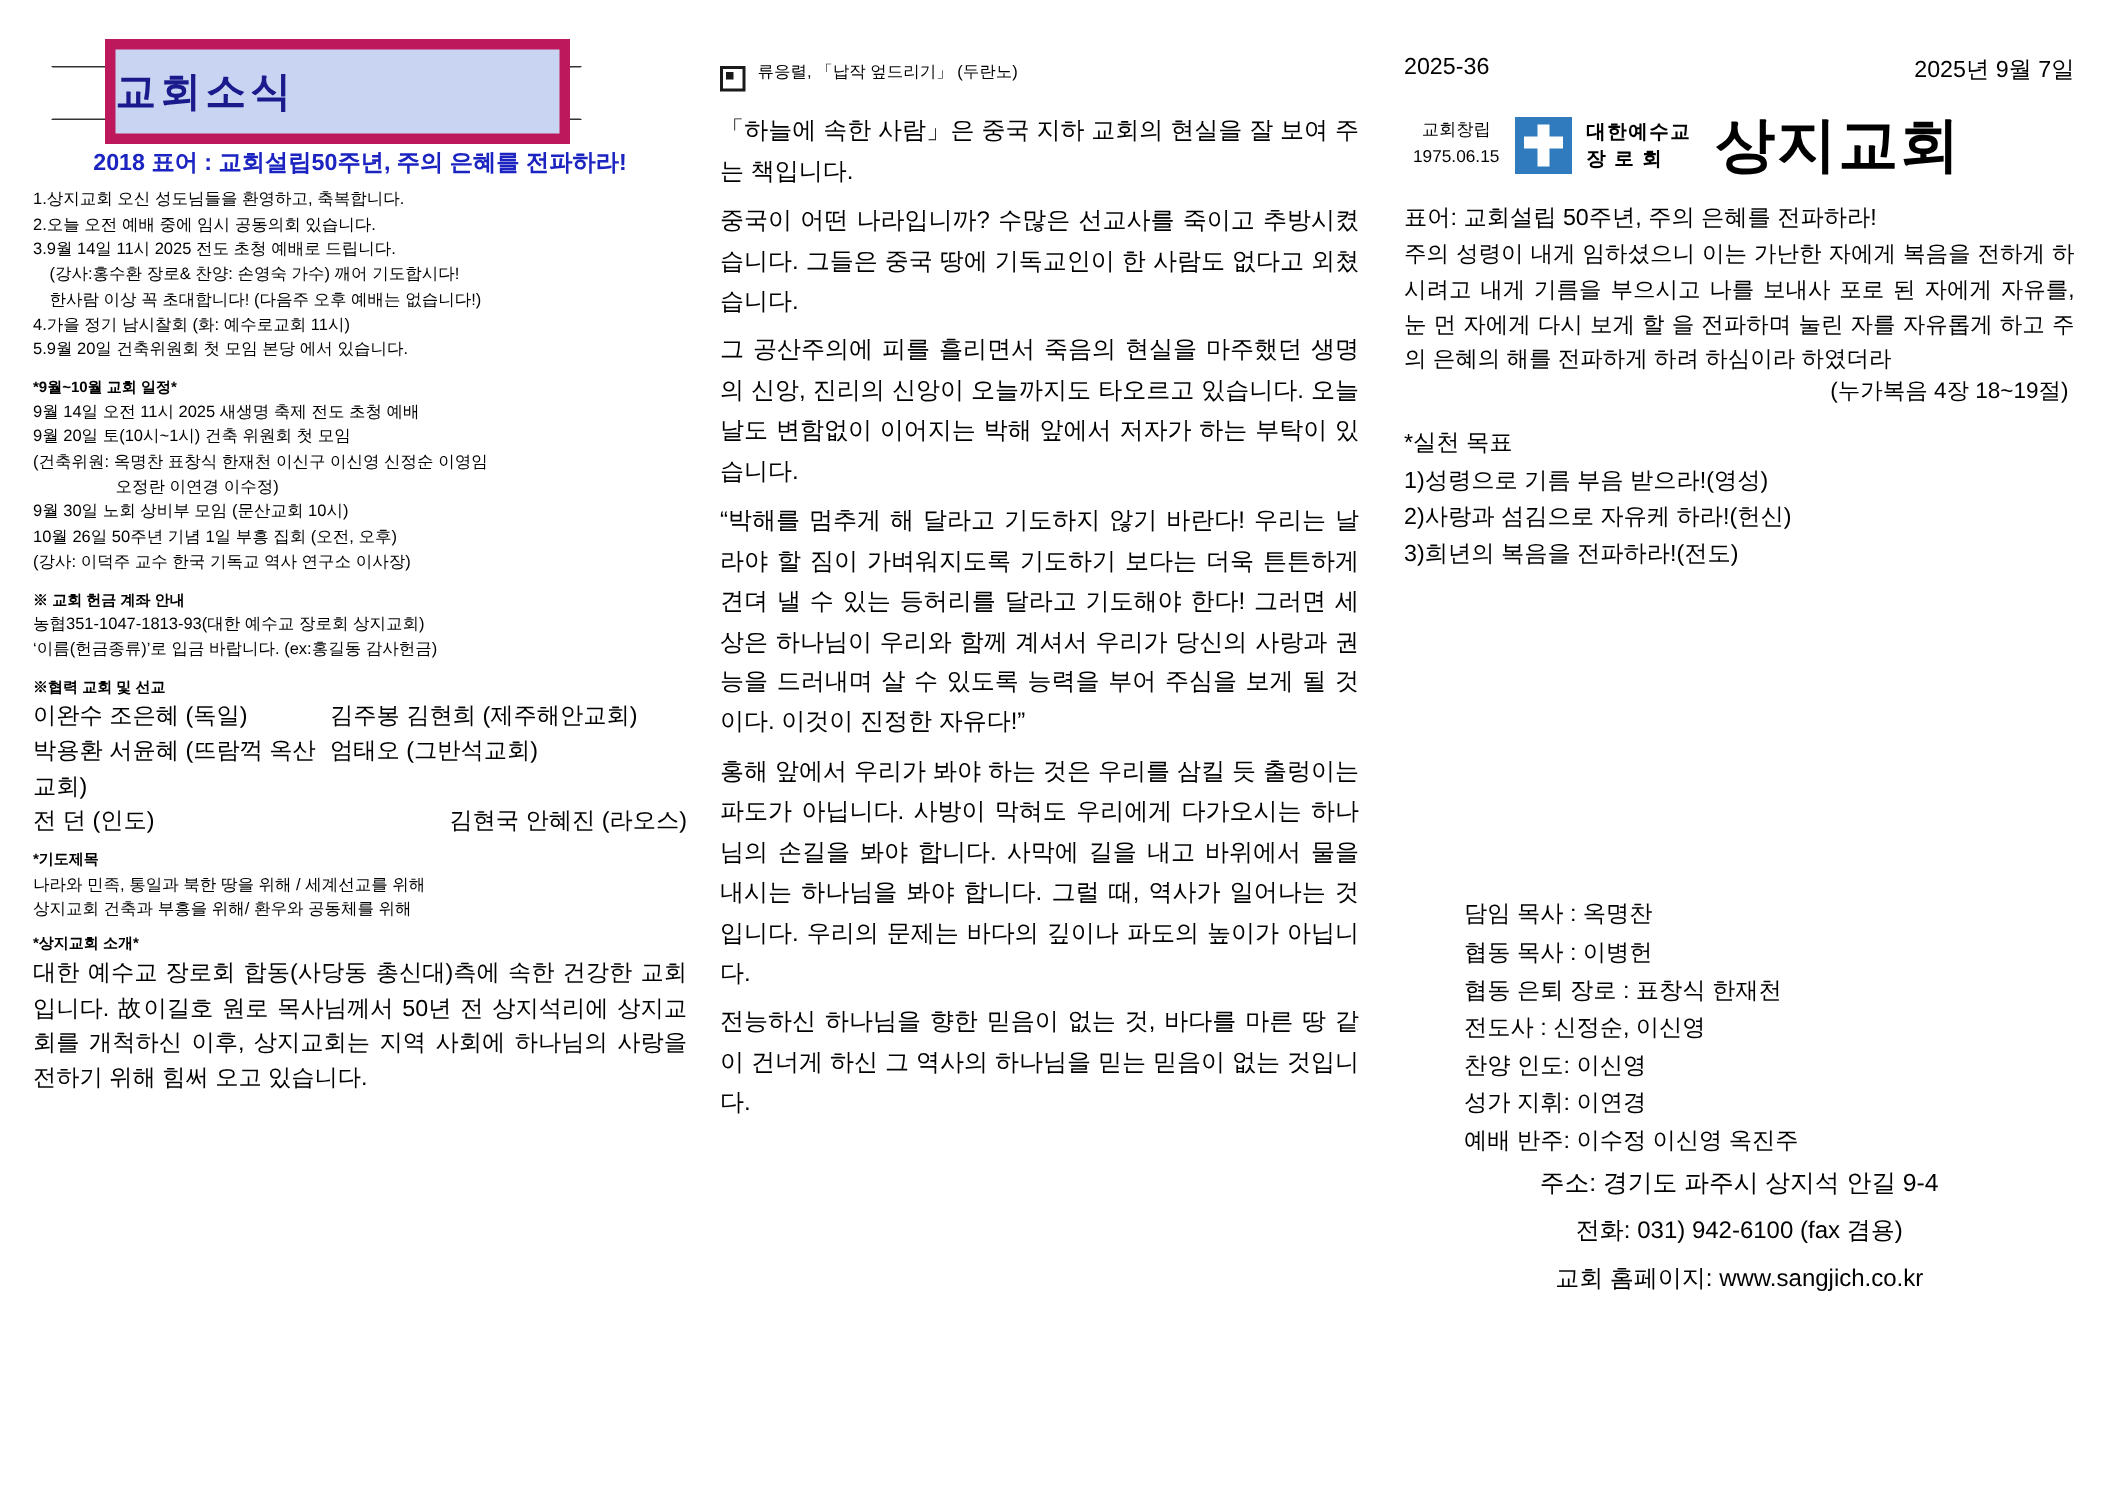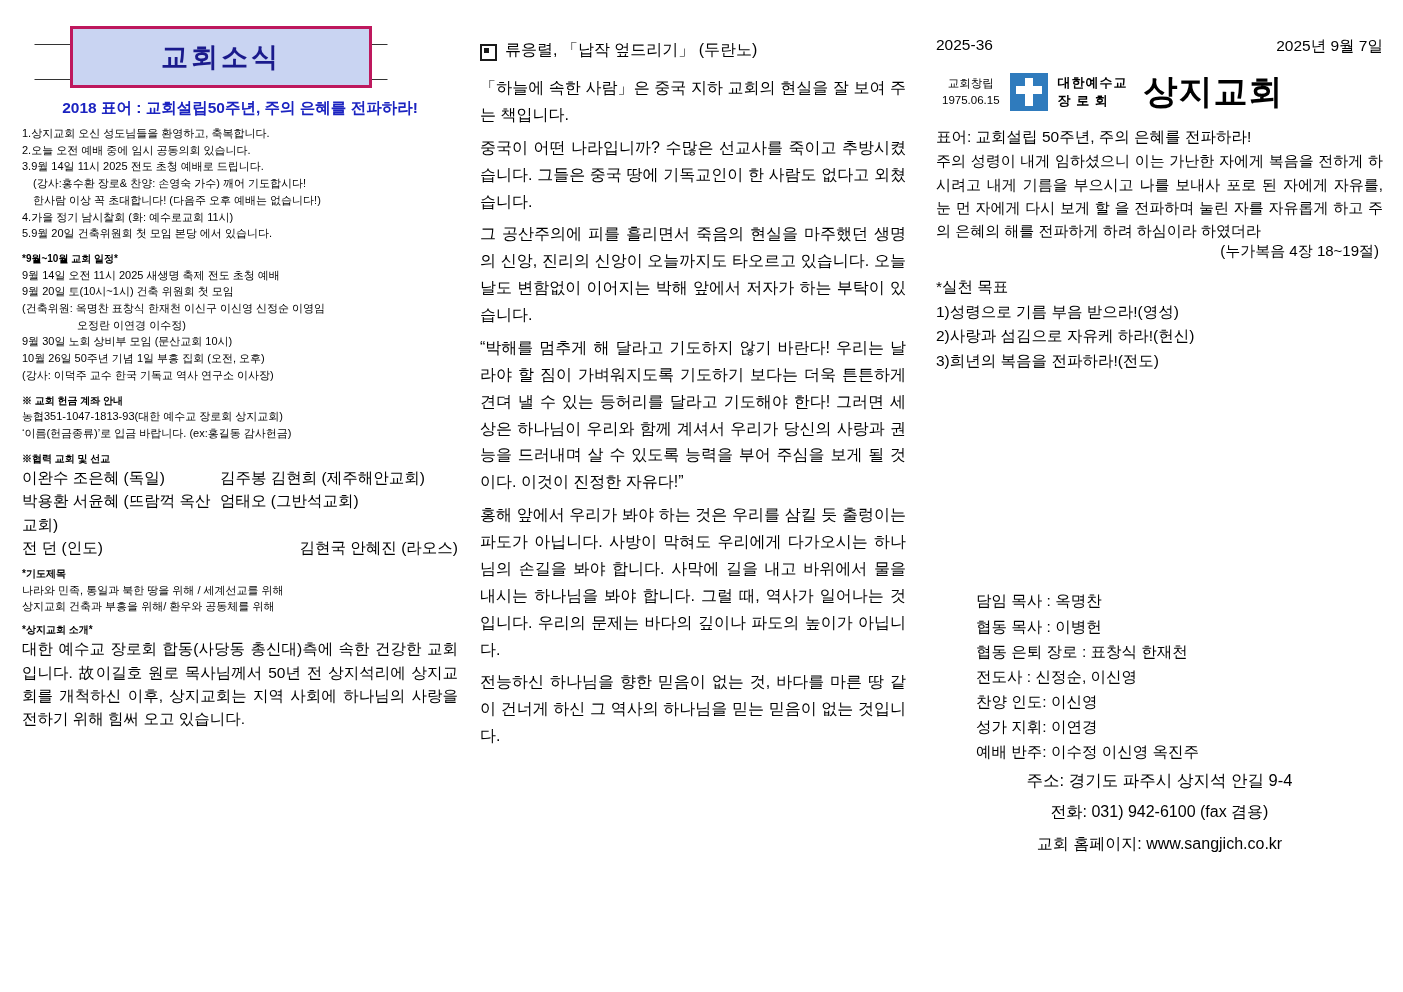--- a/index.html
+++ b/index.html
@@ -34,24 +34,23 @@
     height: 70px;
     margin-bottom: 6px;
   }
   .ribbon {
     position: absolute;
     left: 48px;
     top: 4px;
     width: 296px;
     height: 56px;
     background: #c9d4f2;
-    border: 3px solid #be185d;
+    border: 7px solid #be185d;
     display: flex;
     align-items: center;
-    justify-content: center;
     z-index: 3;
   }
   .ribbon-text {
     font-size: 27px;
     font-weight: bold;
     color: #1a1a8c;
     letter-spacing: 3px;
   }
   .ribbon-tail {
     position: absolute;
@@ -102,21 +101,21 @@
   
   .col-mid {
     width: 450px;
     padding: 40px 16px 0 8px;
     box-sizing: border-box;
   }
   .book-head {
     display: flex;
     align-items: flex-start;
     gap: 8px;
-    font-size: 16px;
+    font-size: 11px;
     margin-bottom: 14px;
   }
   .sq-icon {
     display: inline-block;
     width: 13px;
     height: 13px;
     border: 2px solid #1a1a1a;
     background: #ffffff;
     position: relative;
     margin-top: 4px;
@@ -182,21 +181,21 @@
     width: 26px; height: 8px;
     background: #fff;
   }
   .denom {
     font-size: 13px;
     line-height: 1.35;
     font-weight: bold;
     letter-spacing: 1px;
   }
   .church-name {
-    font-size: 34px;
+    font-size: 40px;
     font-weight: bold;
     letter-spacing: 1px;
     margin-left: 6px;
   }
   .r-line {
     font-size: 15.5px;
     line-height: 1.58;
   }
   .r-verse {
     font-size: 15px;

